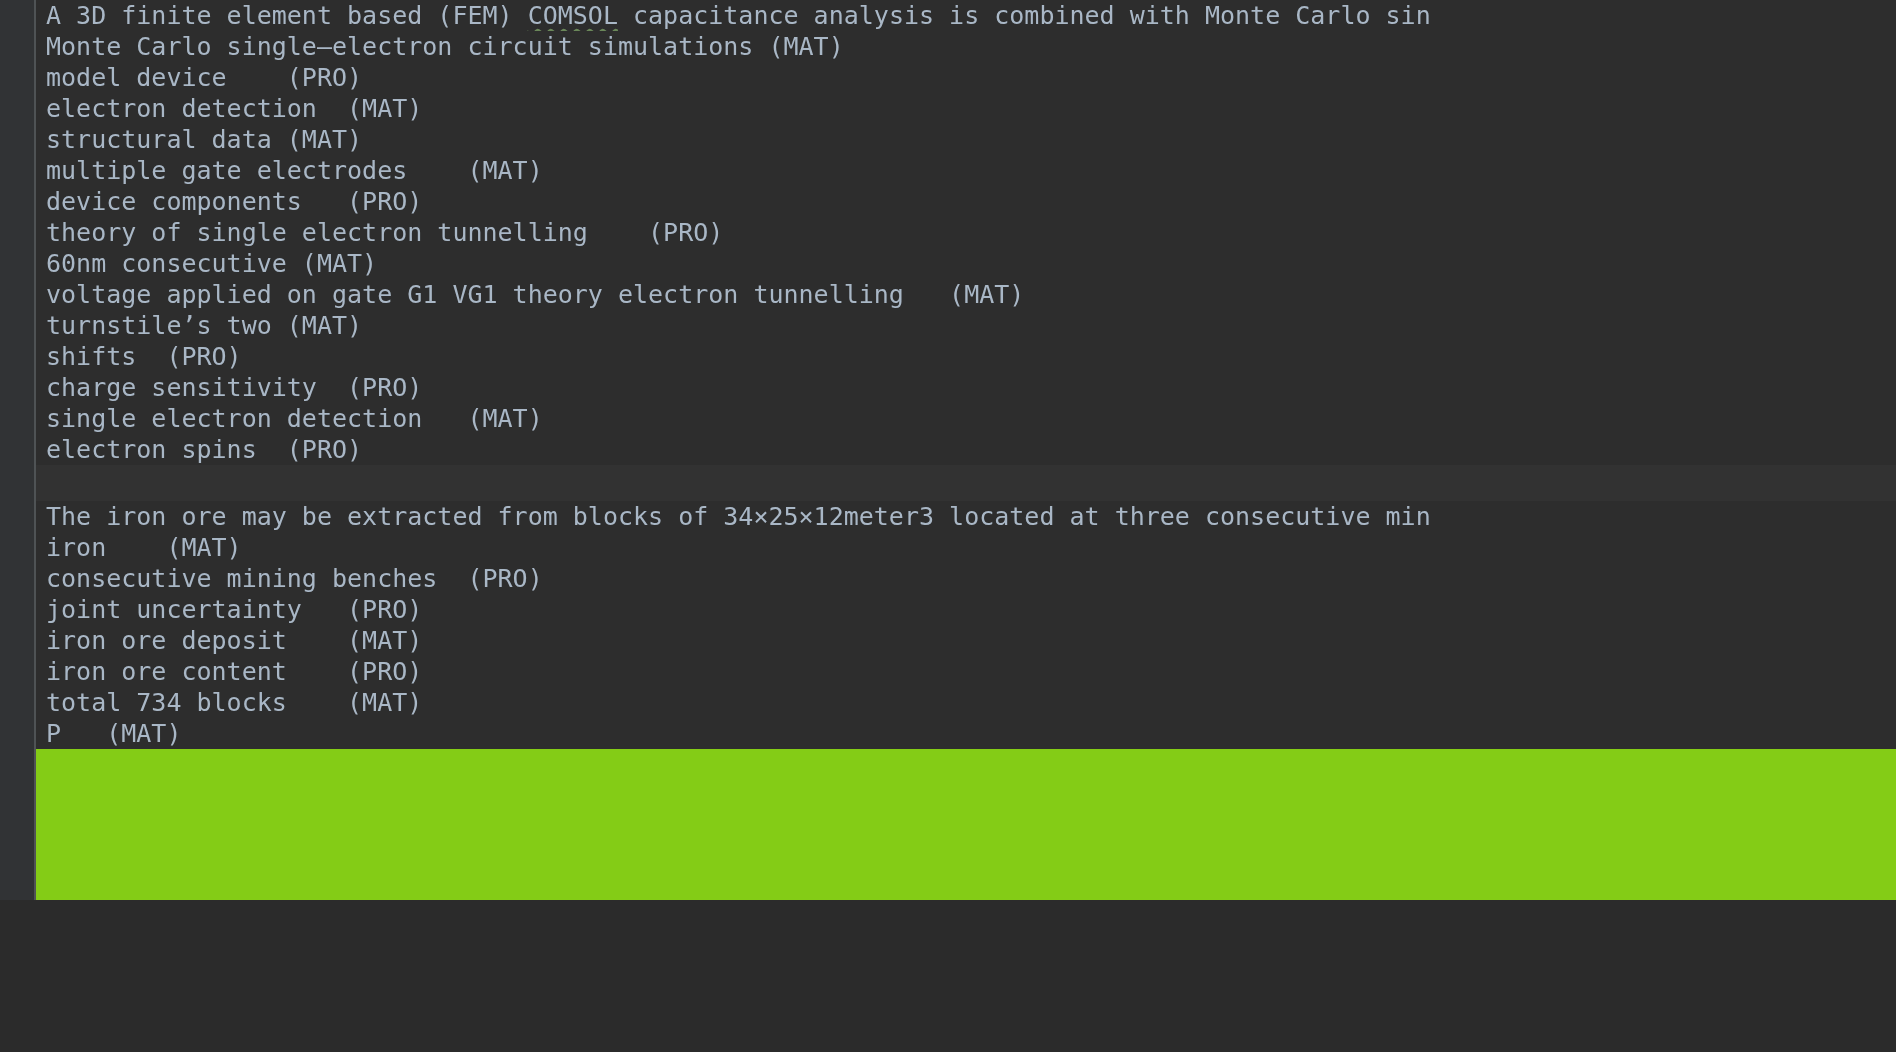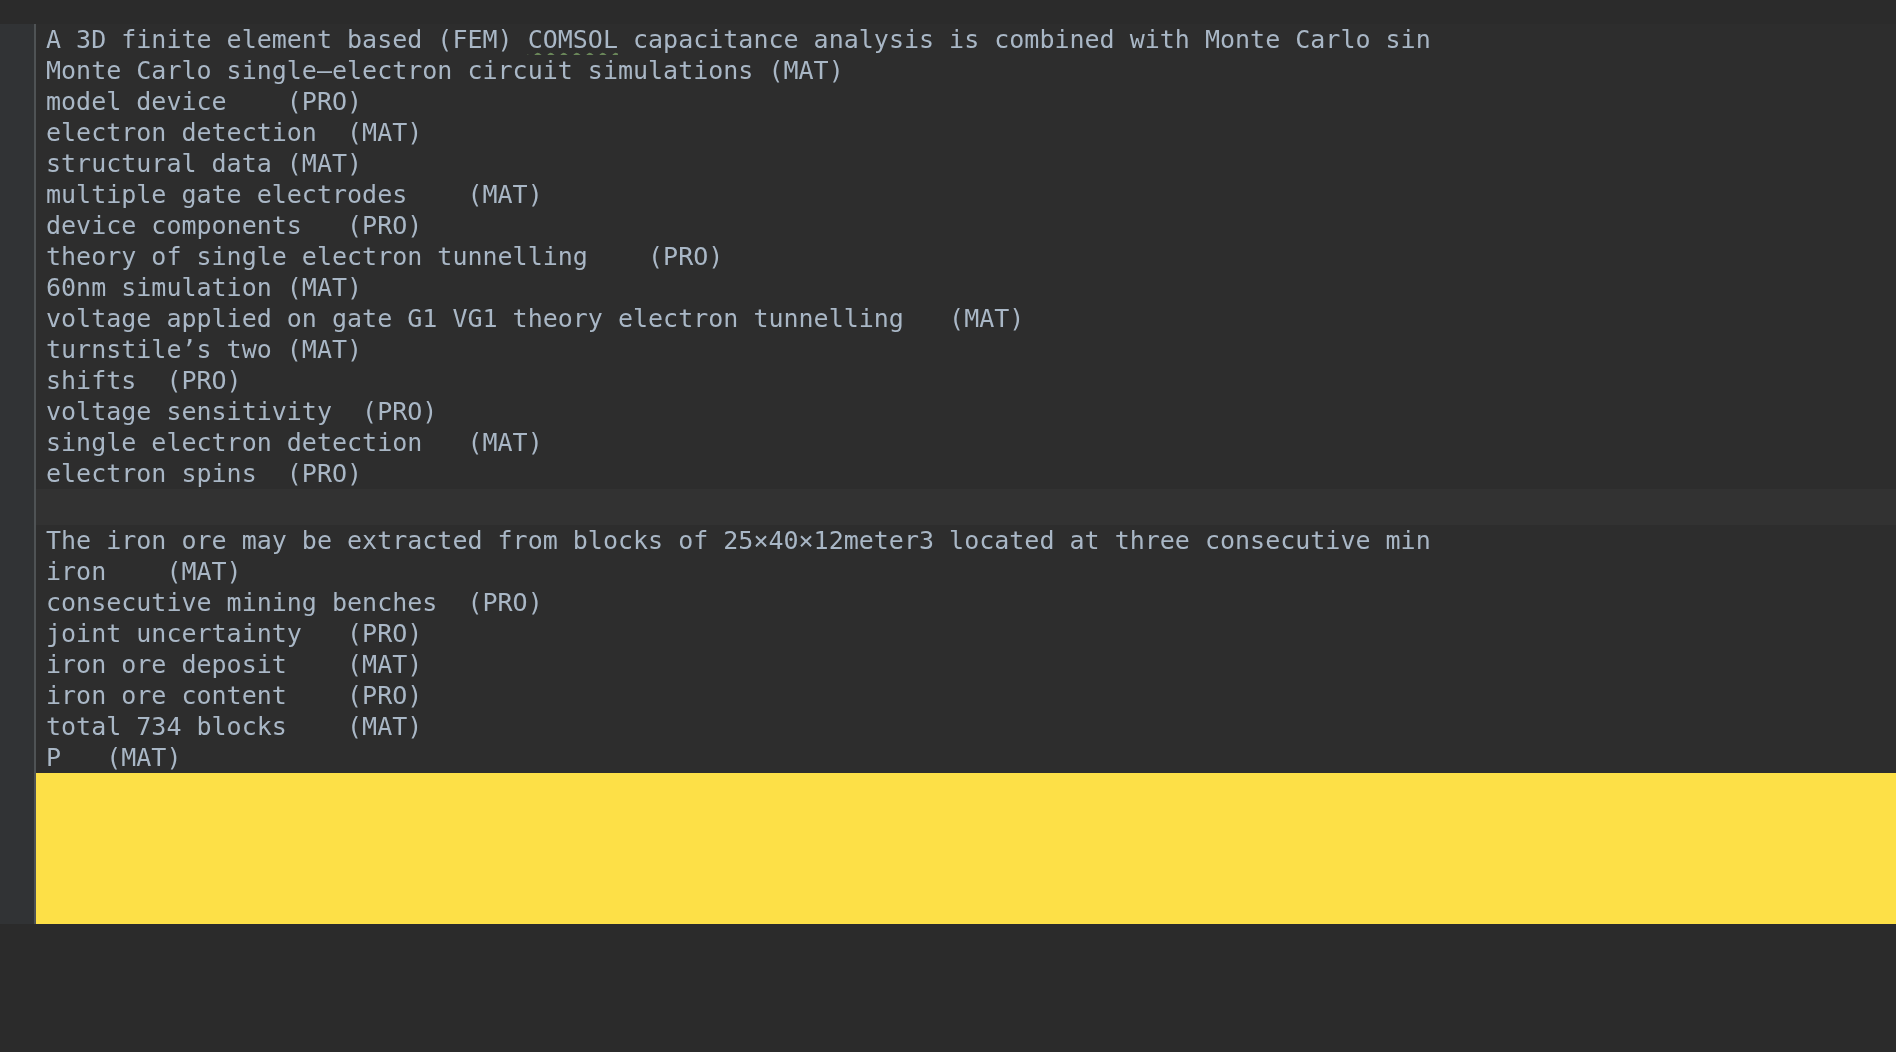--- a/index.html
+++ b/index.html
@@ -13,23 +13,22 @@
     height: 1052px;
     overflow: hidden;
     font-family: "DejaVu Sans Mono", "Liberation Mono", monospace;
   }
 
   
   #editor {
     position: relative;
     width: 1896px;
     height: 900px;
-    background: #fde047;
+    background: #84cc16;
     overflow: hidden;
-    margin-top: 24px;
   }
 
   
   #gutter {
     position: absolute;
     left: 0;
     top: 0;
     width: 34px;
     height: 1052px;
     background: #313335;
@@ -98,33 +97,33 @@
     <div class="block">
       <div class="line source"><span>A 3D finite element based (FEM) </span><span class="misspelled">COMSOL</span><span> capacitance analysis is combined with Monte Carlo sin</span></div>
 
       <div class="line">Monte Carlo single–electron circuit simulations (MAT)</div>
       <div class="line">model device    (PRO)</div>
       <div class="line">electron detection  (MAT)</div>
       <div class="line">structural data (MAT)</div>
       <div class="line">multiple gate electrodes    (MAT)</div>
       <div class="line">device components   (PRO)</div>
       <div class="line">theory of single electron tunnelling    (PRO)</div>
-      <div class="line">60nm simulation (MAT)</div>
+      <div class="line">60nm consecutive (MAT)</div>
       <div class="line">voltage applied on gate G1 VG1 theory electron tunnelling   (MAT)</div>
       <div class="line">turnstile’s two (MAT)</div>
       <div class="line">shifts  (PRO)</div>
-      <div class="line">voltage sensitivity  (PRO)</div>
+      <div class="line">charge sensitivity  (PRO)</div>
       <div class="line">single electron detection   (MAT)</div>
       <div class="line">electron spins  (PRO)</div>
     </div>
 
     <div class="block-gap"></div>
 
     <div class="block">
-      <div class="line source"><span>The iron ore may be extracted from blocks of 25×40×12meter3 located at three consecutive min</span></div>
+      <div class="line source"><span>The iron ore may be extracted from blocks of 34×25×12meter3 located at three consecutive min</span></div>
 
       <div class="line">iron    (MAT)</div>
       <div class="line">consecutive mining benches  (PRO)</div>
       <div class="line">joint uncertainty   (PRO)</div>
       <div class="line">iron ore deposit    (MAT)</div>
       <div class="line">iron ore content    (PRO)</div>
       <div class="line">total 734 blocks    (MAT)</div>
       <div class="line">P   (MAT)</div>
     </div>
 

